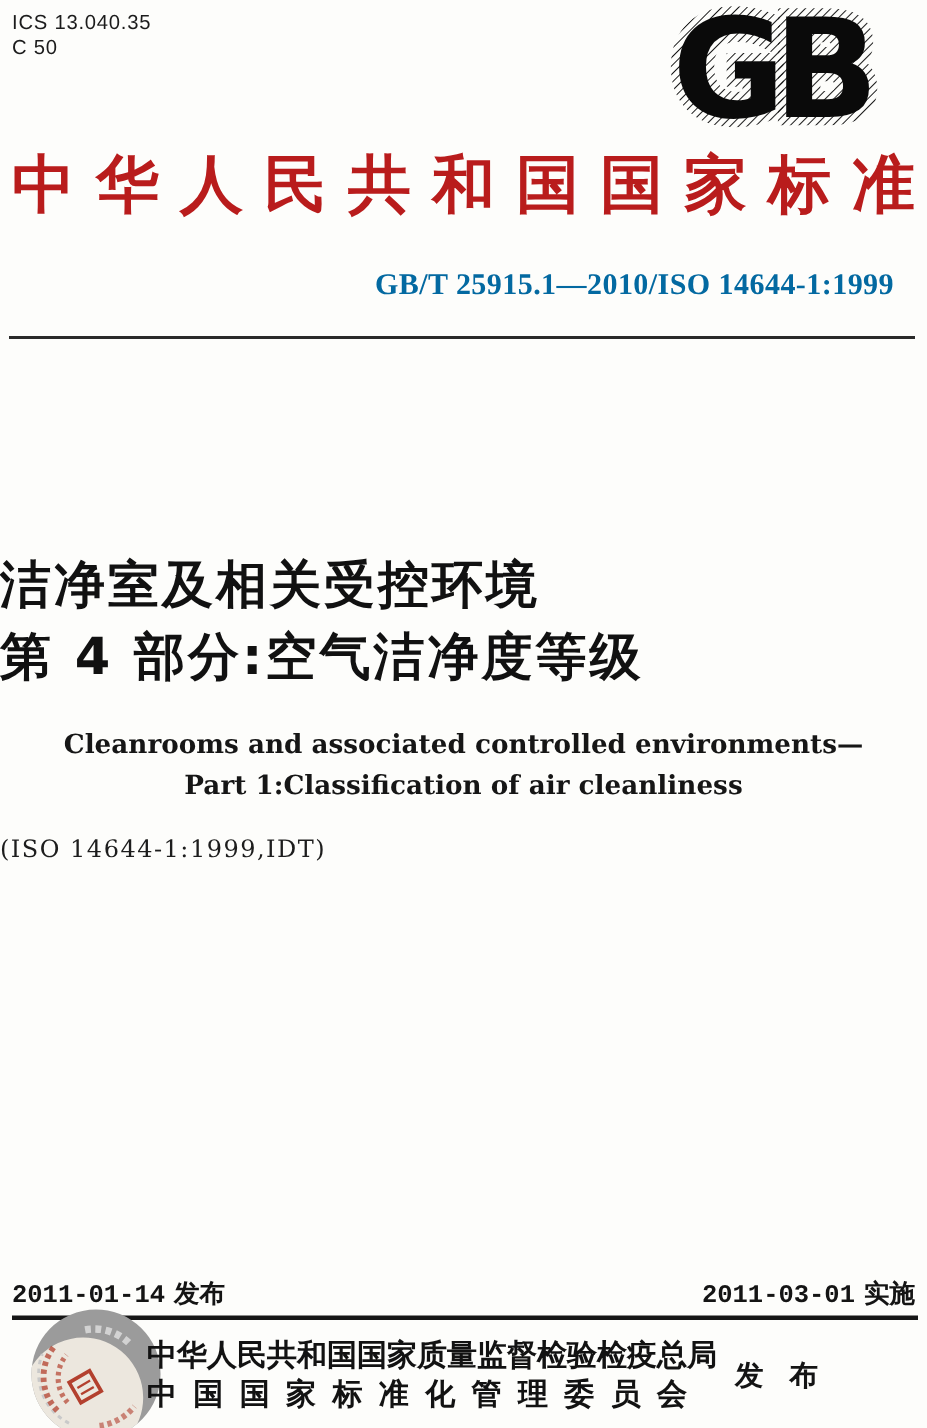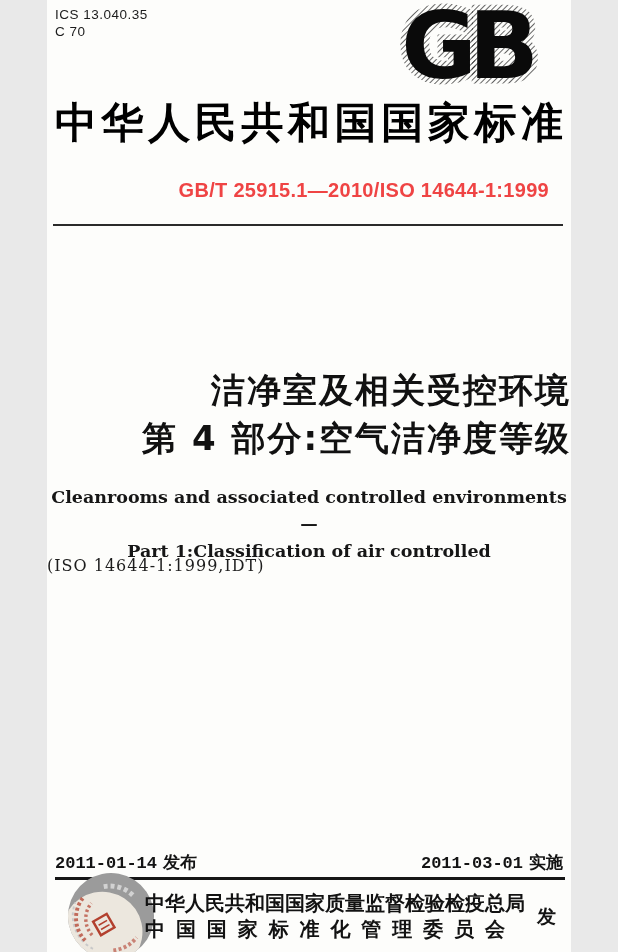--- a/index.html
+++ b/index.html
@@ -1,18 +1,18 @@
 <!DOCTYPE html>
 <html><head>
 <meta charset="utf-8">
 <style>
   html,body{margin:0;padding:0;background:#e9e9e9;}
   .page{
     position:relative;
-    width:524px;height:952px;
+    width:618px;height:952px;
     margin:0 auto;
     background:#fdfdfb;
     overflow:hidden;
     color:#161616;
     font-family:"Liberation Sans","DejaVu Sans",sans-serif;
   }
   
   .ics-block{
     position:absolute;top:6px;left:8px;
     font-size:13.5px;line-height:17px;
@@ -20,38 +20,38 @@
     color:#1c1c1c;letter-spacing:0.5px;
   }
   
   .gb-logo{position:absolute;top:2px;right:2px;width:206px;height:88px;}
   
   .national-header{
     position:absolute;top:96px;left:8px;right:8px;
     font-family:"DejaVu Serif","Liberation Serif",serif;
     font-weight:700;font-size:42px;line-height:54px;
     text-align:justify;text-align-last:justify;
-    color:#000000;
+    color:#b91c1c;
     white-space:nowrap;
   }
   
   .std-number{
     position:absolute;top:179px;right:22px;
-    font-family:Liberation Sans, sans-serif;
+    font-family:Liberation Serif, serif;
     font-weight:700;font-size:20px;letter-spacing:0.3px;
-    color:#ef4444;
+    color:#0369a1;
   }
   .rule-1{
     position:absolute;top:224px;left:6px;right:8px;height:2px;
     background:#2a2a2a;
   }
   
   .title-cn{
     position:absolute;top:366px;left:0;right:0;
-    text-align:right;
+    text-align:left;
     font-family:"DejaVu Sans","Liberation Sans",sans-serif;
     font-weight:700;font-size:34px;line-height:48px;
     letter-spacing:2px;color:#111;
   }
   
   .title-en{
     position:absolute;top:484px;left:0;right:0;
     text-align:center;
     font-family:"DejaVu Serif","Liberation Serif",serif;
     font-weight:700;font-size:17.5px;line-height:27px;
@@ -95,21 +95,21 @@
   
   .stamp{position:absolute;top:872px;left:20px;width:88px;height:88px;}
 </style>
 </head>
 <body>
 
 <div class="page">
 
   <div class="ics-block">
     <div>ICS 13.040.35</div>
-    <div>C 70</div>
+    <div>C 50</div>
   </div>
 
   <svg class="gb-logo" viewBox="0 0 206 88" aria-hidden="true">
     <defs>
       <pattern id="hatch" width="4" height="4" patternUnits="userSpaceOnUse" patternTransform="rotate(45)">
         <line x1="0" y1="0" x2="0" y2="4" stroke="#111" stroke-width="1.3"></line>
       </pattern>
     </defs>
     <text x="103" y="76" text-anchor="middle" font-family="'DejaVu Sans',sans-serif" font-size="92" font-weight="800" letter-spacing="-8" style="paint-order:stroke;stroke:url(#hatch);stroke-width:11;fill:#0a0a0a">GB</text>
   </svg>
@@ -120,21 +120,21 @@
 
   <div class="rule-1"></div>
 
   <div class="title-cn">
     <div>洁净室及相关受控环境</div>
     <div>第 4 部分:空气洁净度等级</div>
   </div>
 
   <div class="title-en">
     <div>Cleanrooms and associated controlled environments—</div>
-    <div>Part 1:Classification of air controlled</div>
+    <div>Part 1:Classification of air cleanliness</div>
   </div>
 
   <div class="iso-ref">(ISO 14644-1:1999,IDT)</div>
 
   <div class="date-row">
     <div>
       <span>2011-01-14</span><span class="lbl">发布</span>
     </div>
     <div>
       <span>2011-03-01</span><span class="lbl">实施</span>

